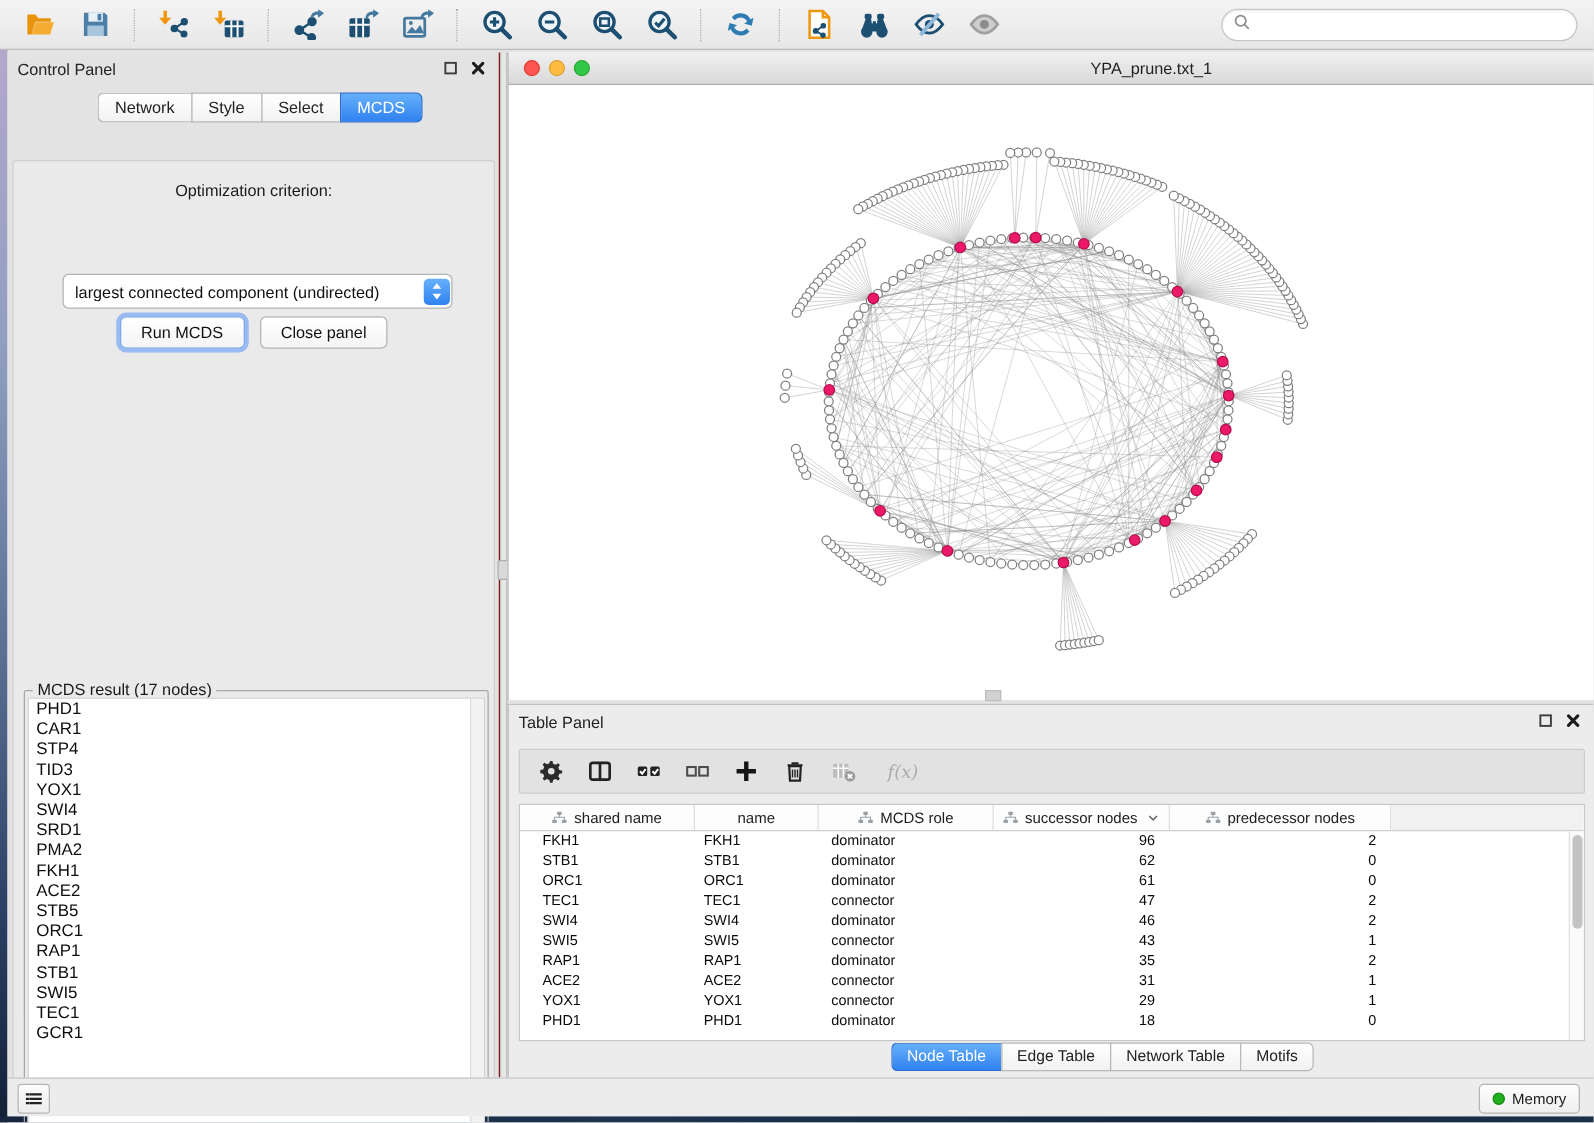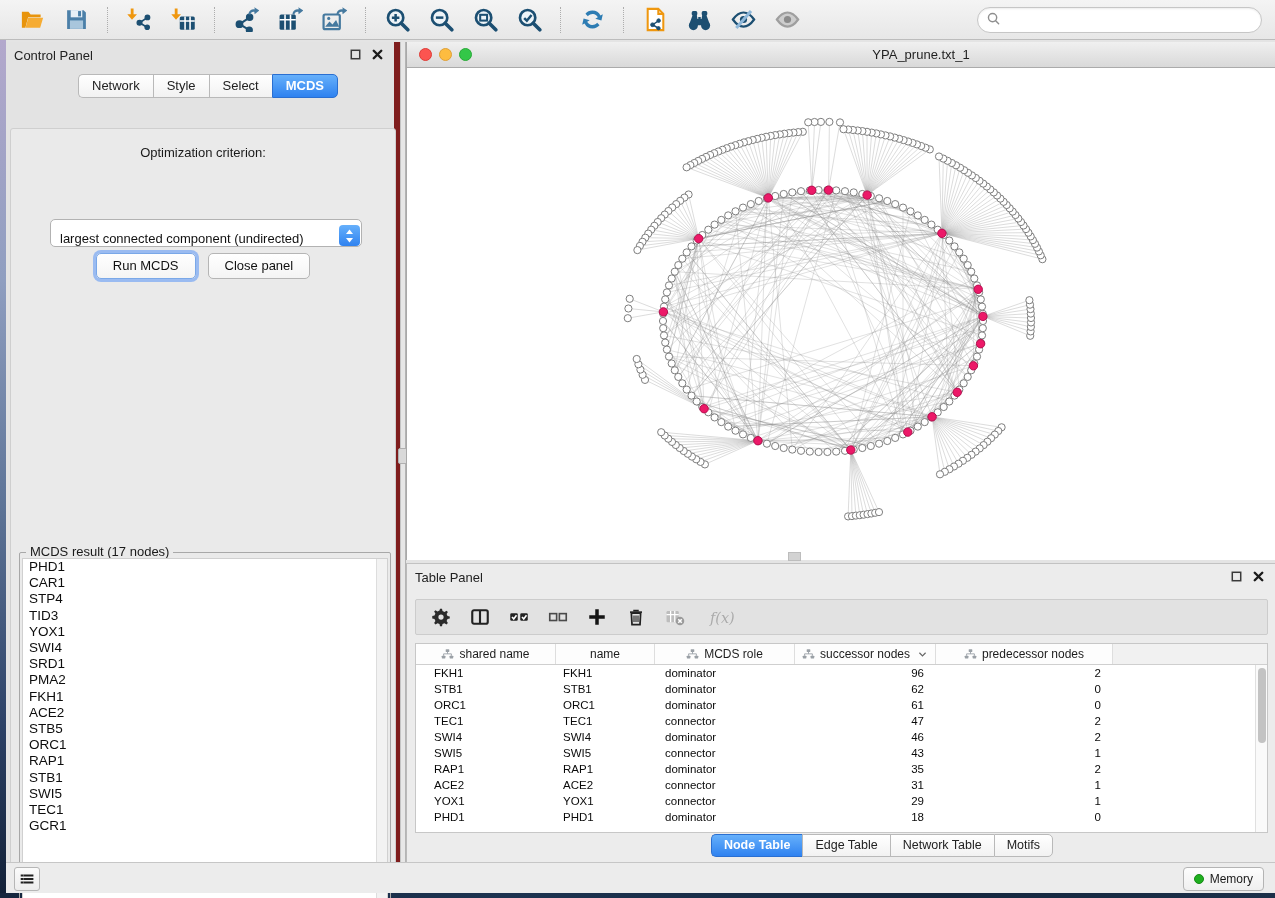--- a/index.html
+++ b/index.html
@@ -18,35 +18,35 @@
     display:flex; align-items:center; padding-left:10px; }
   .tb-sep { width:1px; height:26px; border-left:1px dotted #adadad; margin:0 9px; }
   .tb-btn { width:26px; height:26px; margin:0 9px; display:flex; align-items:center; justify-content:center; }
   .tb-btn svg { width:25px; height:25px; }
   .search-wrap { position:absolute; right:13px; top:7px; width:285px; height:26px; background:#fff;
     border:1px solid #c6c6c6; border-radius:13px; display:flex; align-items:center; padding:0 8px; box-shadow:inset 0 1px 2px rgba(0,0,0,.08); }
   .search-wrap svg { width:15px; height:15px; flex:0 0 auto; }
   .search-wrap input { border:none; outline:none; background:transparent; flex:1; font-size:13px; padding-left:5px; font-family:"Liberation Sans",sans-serif; }
 
   
-  .control-panel { position:absolute; left:6px; top:42px; width:394px; height:820px; background:#e3e3e3; border-right:6px solid #7f1d1d; }
+  .control-panel { position:absolute; left:6px; top:42px; width:394px; height:820px; background:#e3e3e3; border-right:1px solid #7f1d1d; }
   .panel-header { height:26px; display:flex; align-items:center; padding:0 8px; font-size:13px; color:#222; }
   .panel-header .ph-title { flex:1; }
   .ph-ic { width:16px; height:16px; margin-left:6px; display:flex; }
   .ph-ic svg { width:15px; height:15px; }
   .cp-tabs { position:absolute; left:72px; top:32px; display:flex; }
   .tab-seg { font-size:13px; color:#222; background:linear-gradient(180deg,#ffffff,#f2f2f2); border:1px solid #b9b9b9; border-right:none;
     padding:3px 13px 4px; }
   .tab-seg:first-child { border-radius:5px 0 0 5px; }
   .tab-seg:last-child { border-radius:0 5px 5px 0; border-right:1px solid #b9b9b9; }
-  .tab-seg.active { background:linear-gradient(180deg,var(--accent-light),var(--accent)); color:#fff; border-color:#2a6fd1;font-weight:bold; }
+  .tab-seg.active { background:linear-gradient(180deg,var(--accent-light),var(--accent)); color:#fff; border-color:#2a6fd1; }
   .cp-content { position:absolute; left:4px; top:58px; width:386px; height:746px; background:#eaeaea; border:1px solid #cfcfcf; border-radius:3px;margin-top:28px; }
   .opt-label { text-align:center; margin-top:16px; font-size:13px; color:#1a1a1a; }
   .dropdown { position:absolute; left:39px; top:90px; width:312px; height:28px; background:#fff; border:1px solid #b2b2b2; border-radius:5px;
-    display:flex; align-items:flex-end; font-size:13px; color:#111; }
+    display:flex; align-items:center; font-size:13px; color:#111; }
   .dropdown .dd-text { flex:1; padding-left:9px; white-space:nowrap; overflow:hidden; }
   .dd-stepper { width:21px; height:21px; border-radius:4px; background:linear-gradient(180deg,var(--accent-light),var(--accent));
     margin-right:1px; display:flex; flex-direction:column; align-items:center; justify-content:center; }
   .dd-stepper svg { width:11px; height:16px; }
   .cp-buttons { position:absolute; left:0; top:124px; width:100%; display:flex; justify-content:center; }
   .aq-btn { font-size:13px; color:#111; background:linear-gradient(180deg,#ffffff,#f4f4f4); border:1px solid #b5b5b5; border-radius:5px;
     padding:4px 16px 5px; margin:0 6px; font-family:"Liberation Sans",sans-serif; }
   .aq-btn.focused { box-shadow:0 0 0 3px rgba(88,148,246,.55); border-color:#7aa8e8; }
   .group-box { position:absolute; left:8px; top:423px; width:372px; height:372px; border:1px solid #a8a8a8; border-radius:2px; }
   .group-box legend, .gb-legend { position:absolute; top:-9px; left:6px; background:#eaeaea; padding:0 4px; font-size:13px; color:#1a1a1a; }

